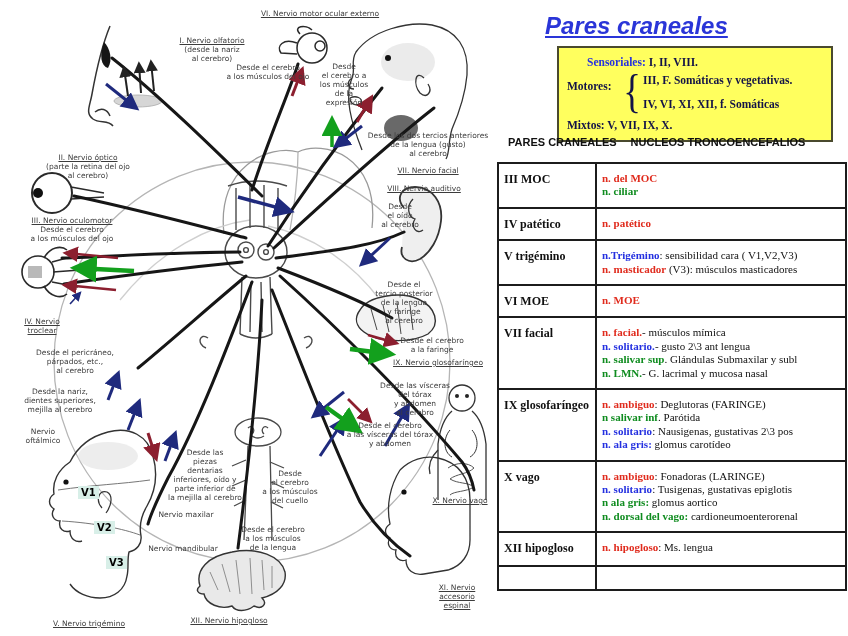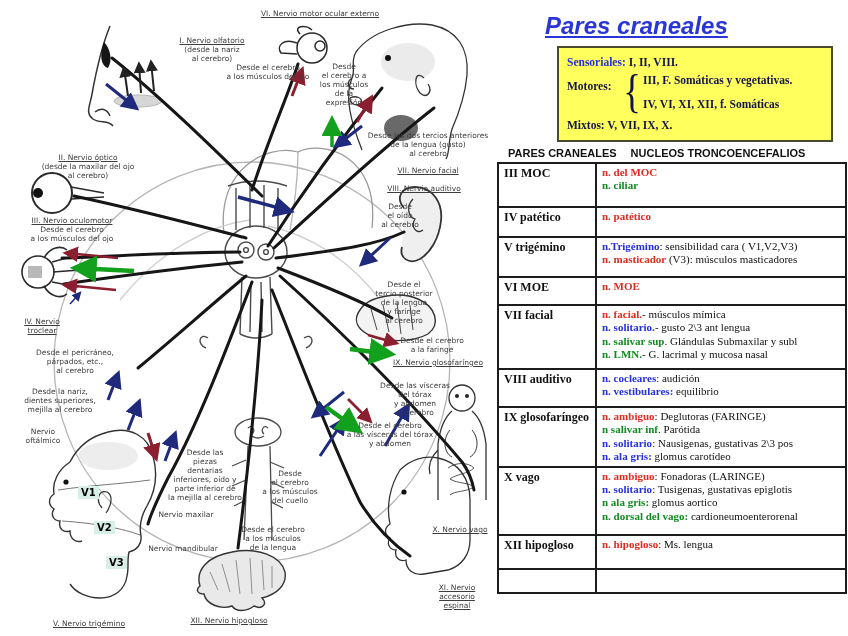--- a/index.html
+++ b/index.html
@@ -13,31 +13,31 @@
   .dlabel .u{text-decoration:underline;}
   .vtag{position:absolute;background:#d8efe8;color:#000;padding:0 3px;
         font:bold 10px/13px "DejaVu Sans", sans-serif;}
   
   #title{position:absolute;left:545px;top:12px;
          font:italic bold 24px "Liberation Sans", sans-serif;
          color:#2a35d8;text-decoration:underline;}
   #classbox{position:absolute;left:557px;top:46px;width:272px;height:92px;
             background:#ffff5e;border:2px solid #4a4a2e;}
   #classbox .row{position:absolute;font:bold 11.5px "Liberation Serif", serif;color:#131347;}
-  .lbl-sens{color:#2430e0;}
+  .lbl-sens{color:#2430e0;margin-left:20px;}
   .lbl-mot{color:#e02b1d;}
   #brace{position:absolute;left:62px;top:21px;font:400 46px/46px "Liberation Serif", serif;
          color:#131347;transform:scaleX(.8);}
   
-  #tblhead{position:absolute;left:508px;top:147px;
+  #tblhead{position:absolute;left:508px;top:136px;
            font:bold 11px "Liberation Sans", sans-serif;color:#111;}
   #tblhead span{margin-right:14px;}
   #nervetable{position:absolute;left:497px;top:162px;width:350px;
               border-collapse:collapse;table-layout:fixed;}
-  #nervetable td{border:2px solid #1c1c1c;vertical-align:top;padding:2px 5px;}
+  #nervetable td{border:2px solid #1c1c1c;vertical-align:top;padding:8px 5px;}
   td.nerve{width:86px;font:bold 12px/1.2 "Liberation Serif", serif;color:#101010;padding-top:4px;}
   td.nuclei{font:11px/1.22 "Liberation Serif", serif;padding-top:4px;}
   td.nuclei>div{white-space:nowrap;overflow:hidden;}
   .c-r{color:#e02b1d;font-weight:bold;}
   .c-b{color:#2430e0;font-weight:bold;}
   .c-g{color:#0f8c1f;font-weight:bold;}
   .c-k{color:#101010;font-weight:normal;}
 </style>
 </head>
 <body>
@@ -237,21 +237,21 @@
         <div>de la</div>
         <div>expresión</div>
       </div>
       <div class="dlabel" style="left: 428px; top: 131px;">
         <div>Desde los dos tercios anteriores</div>
         <div>de la lengua (gusto)</div>
         <div>al cerebro</div>
       </div>
       <div class="dlabel" style="left: 88px; top: 153px;">
         <div class="u">II. Nervio óptico</div>
-        <div>(desde la maxilar del ojo</div>
+        <div>(parte la retina del ojo</div>
         <div>al cerebro)</div>
       </div>
       <div class="dlabel" style="left: 428px; top: 166px;">
         <div class="u">VII. Nervio facial</div>
       </div>
       <div class="dlabel" style="left: 424px; top: 184px;">
         <div class="u">VIII. Nervio auditivo</div>
       </div>
       <div class="dlabel" style="left: 400px; top: 202px;">
         <div>Desde</div>
@@ -313,21 +313,21 @@
         <div>inferiores, oído y</div>
         <div>parte inferior de</div>
         <div>la mejilla al cerebro</div>
       </div>
       <div class="dlabel" style="left: 290px; top: 469px;">
         <div>Desde</div>
         <div>el cerebro</div>
         <div>a los músculos</div>
         <div>del cuello</div>
       </div>
-      <div class="dlabel" style="left: 460px; top: 496px; margin-top: 29px;">
+      <div class="dlabel" style="left: 460px; top: 496px;">
         <div class="u">X. Nervio vago</div>
       </div>
       <div class="dlabel" style="left: 186px; top: 510px;">
         <div>Nervio maxilar</div>
       </div>
       <div class="dlabel" style="left: 273px; top: 525px;">
         <div>Desde el cerebro</div>
         <div>a los músculos</div>
         <div>de la lengua</div>
       </div>
@@ -398,27 +398,20 @@
       </tr>
       <tr style="height: 64px; margin-top: 40px;">
         <td class="nerve">VII facial</td>
         <td class="nuclei">
           <div><span class="c-r">n. facial.</span><span class="c-k">- músculos mímica</span></div>
           <div><span class="c-b">n. solitario.</span><span class="c-k">- gusto 2\3 ant lengua</span></div>
           <div><span class="c-g">n. salivar sup</span><span class="c-k">. Glándulas Submaxilar y subl</span></div>
           <div><span class="c-g">n. LMN.</span><span class="c-k">- G. lacrimal y mucosa nasal</span></div>
         </td>
       </tr>
-      <tr style="height: 38px;">
-        <td class="nerve">VIII  auditivo</td>
-        <td class="nuclei">
-          <div><span class="c-b">n. cocleares</span><span class="c-k">: audición</span></div>
-          <div><span class="c-b">n. vestibulares:</span><span class="c-k"> equilibrio</span></div>
-        </td>
-      </tr>
       <tr style="height: 54px;">
         <td class="nerve">IX glosofaríngeo</td>
         <td class="nuclei">
           <div><span class="c-r">n. ambiguo</span><span class="c-k">: Deglutoras (FARINGE)</span></div>
           <div><span class="c-g">n salivar inf</span><span class="c-k">. Parótida</span></div>
           <div><span class="c-b">n. solitario</span><span class="c-k">: Nausigenas, gustativas  2\3 pos</span></div>
           <div><span class="c-b">n. ala gris:</span><span class="c-k"> glomus carotídeo</span></div>
         </td>
       </tr>
       <tr style="height: 68px;">

